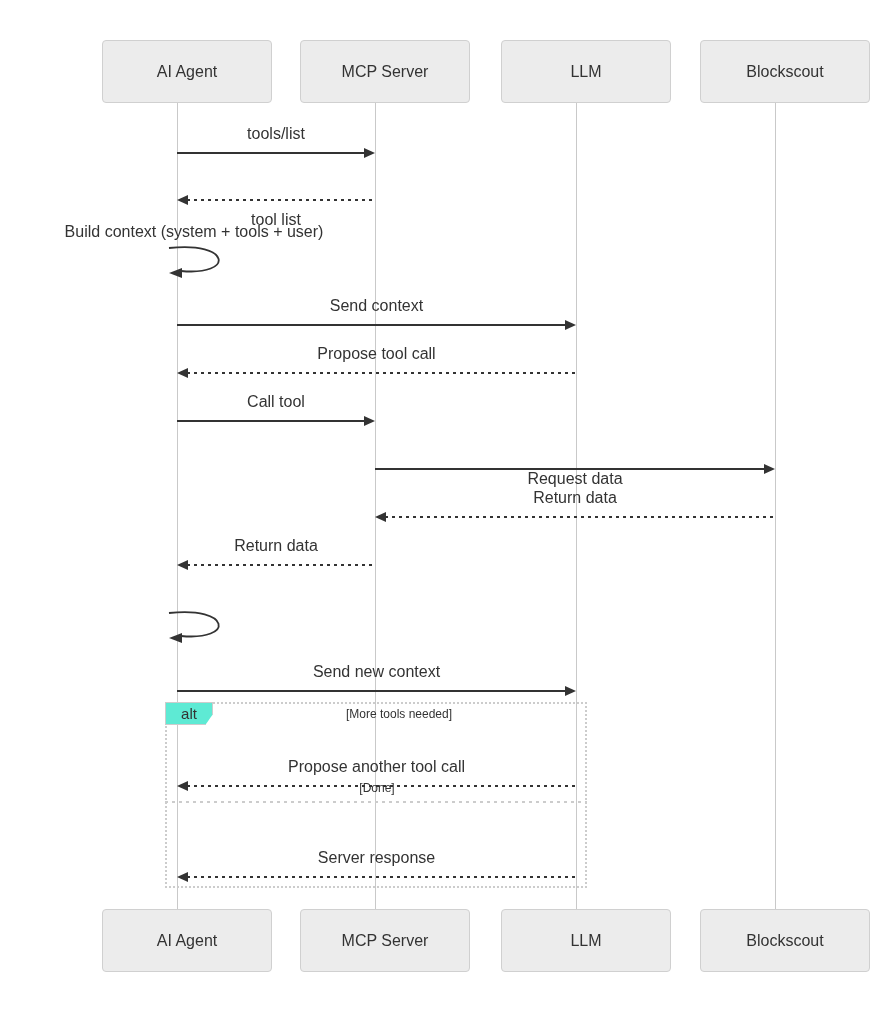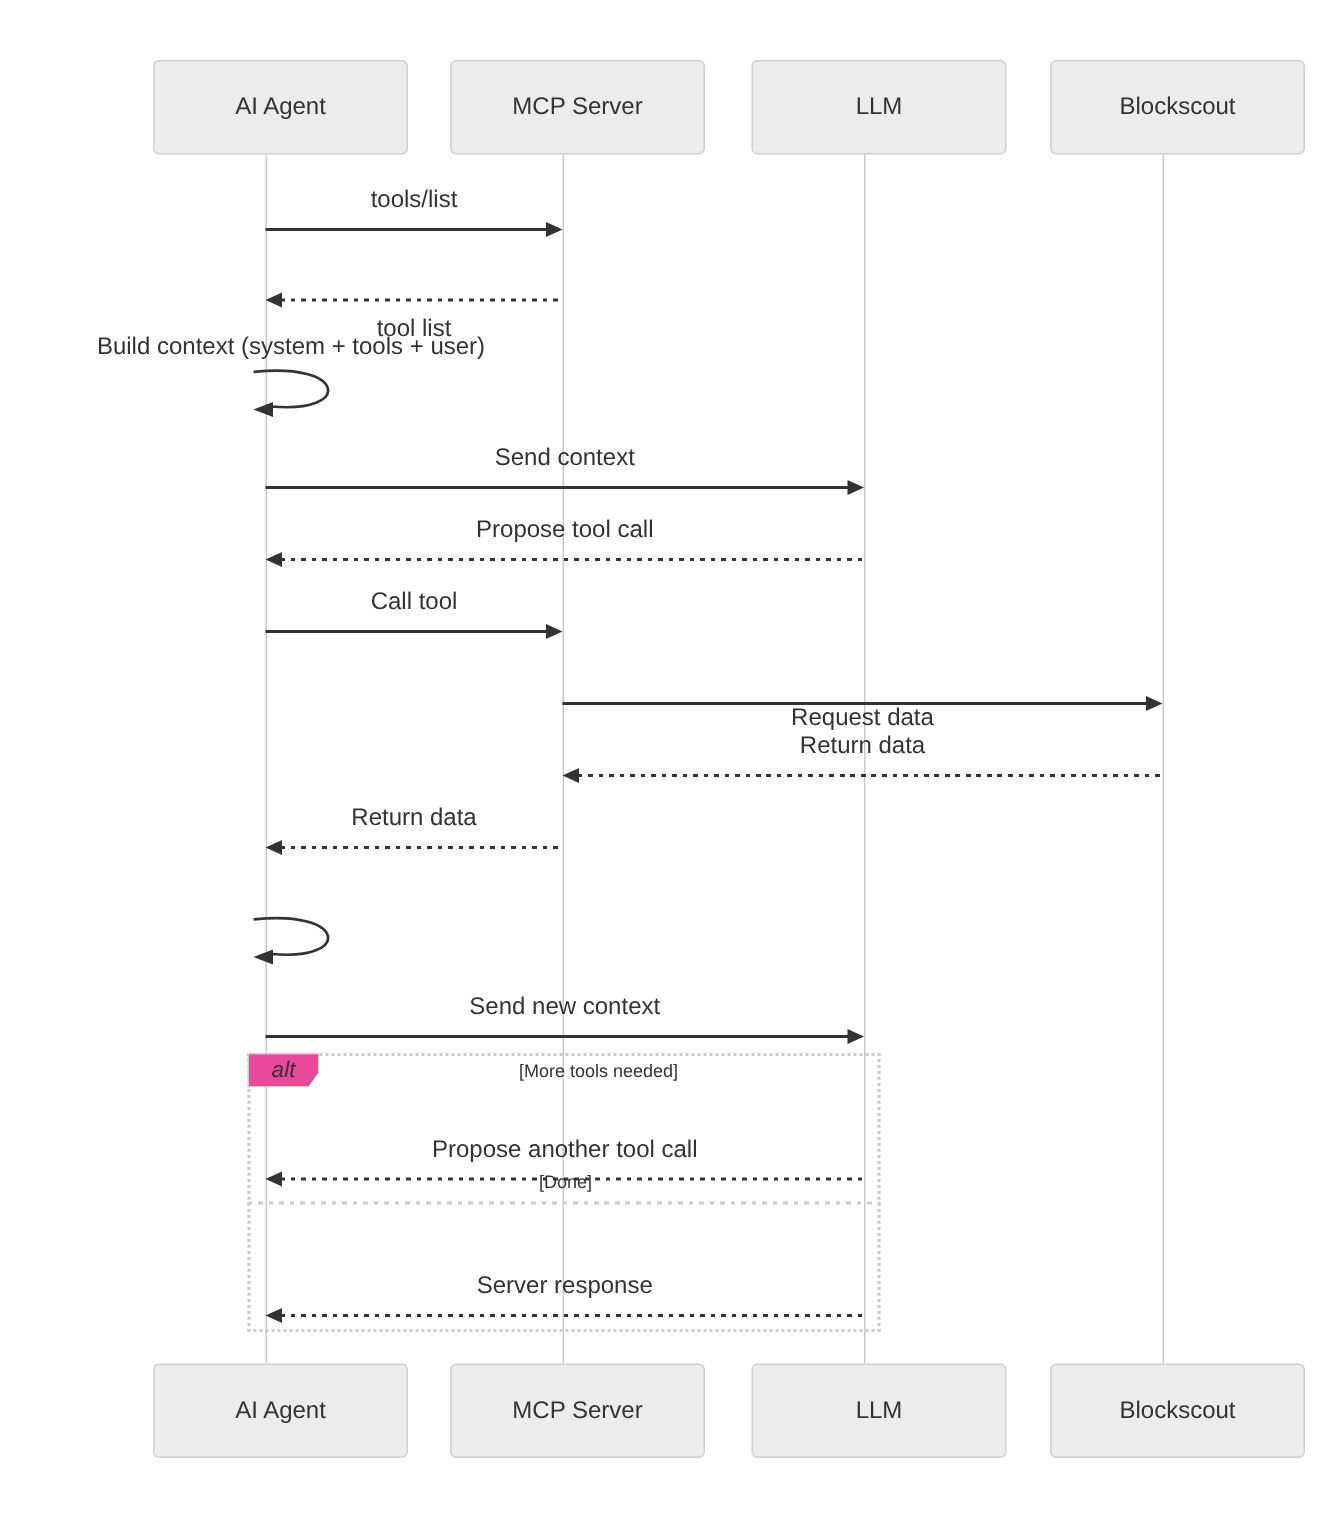--- a/index.html
+++ b/index.html
@@ -123,21 +123,21 @@
     </svg>
     <div class="msg-label" style="left: 376.5px; top: 672px;">Send new context</div>
     <div class="msg-line" style="top: 690px; left: 177px; width: 389px; background: rgb(51, 51, 51);"></div>
     <div class="arrow right" style="top: 686px; left: 565px; border-left: 11px solid rgb(51, 51, 51);"></div>
     <div class="msg-label" style="left: 376.5px; top: 767px;">Propose another tool call</div>
     <div class="msg-line" style="top: 785px; left: 187px; width: 389px; background-image: repeating-linear-gradient(to right, rgb(51, 51, 51) 0px, rgb(51, 51, 51) 3px, transparent 3px, transparent 7px);"></div>
     <div class="arrow left" style="top: 781px; left: 177px; border-right: 11px solid rgb(51, 51, 51);"></div>
     <div class="msg-label" style="left: 376.5px; top: 858px;">Server response</div>
     <div class="msg-line" style="top: 876px; left: 187px; width: 389px; background-image: repeating-linear-gradient(to right, rgb(51, 51, 51) 0px, rgb(51, 51, 51) 3px, transparent 3px, transparent 7px);"></div>
     <div class="arrow left" style="top: 872px; left: 177px; border-right: 11px solid rgb(51, 51, 51);"></div>
-    <div class="alt-tag" style="left: 165px; top: 702px; background: #ec4899; border: 1px solid rgb(204, 204, 204); font-style: italic;">alt</div>
+    <div class="alt-tag" style="left: 165px; top: 702px; background: #5eead4; border: 1px solid rgb(204, 204, 204);">alt</div>
     <div class="section-label" style="left: 399px; top: 714px;">[More tools needed]</div>
     <div class="section-label" style="left: 377px; top: 788px;">[Done]</div>
     <div class="alt-divider" style="left: 165px; top: 801px; width: 422px; background-image: repeating-linear-gradient(to right, rgb(204, 204, 204) 0px, rgb(204, 204, 204) 3px, transparent 3px, transparent 7px);"></div>
     <div class="actor-box" style="left: 102px; top: 40px; background: rgb(236, 236, 236); border: 1px solid rgb(208, 208, 208);">
       <span>AI Agent</span>
     </div>
     <div class="actor-box" style="left: 102px; top: 909px; background: rgb(236, 236, 236); border: 1px solid rgb(208, 208, 208);">
       <span>AI Agent</span>
     </div>
     <div class="actor-box" style="left: 300px; top: 40px; background: rgb(236, 236, 236); border: 1px solid rgb(208, 208, 208);">

